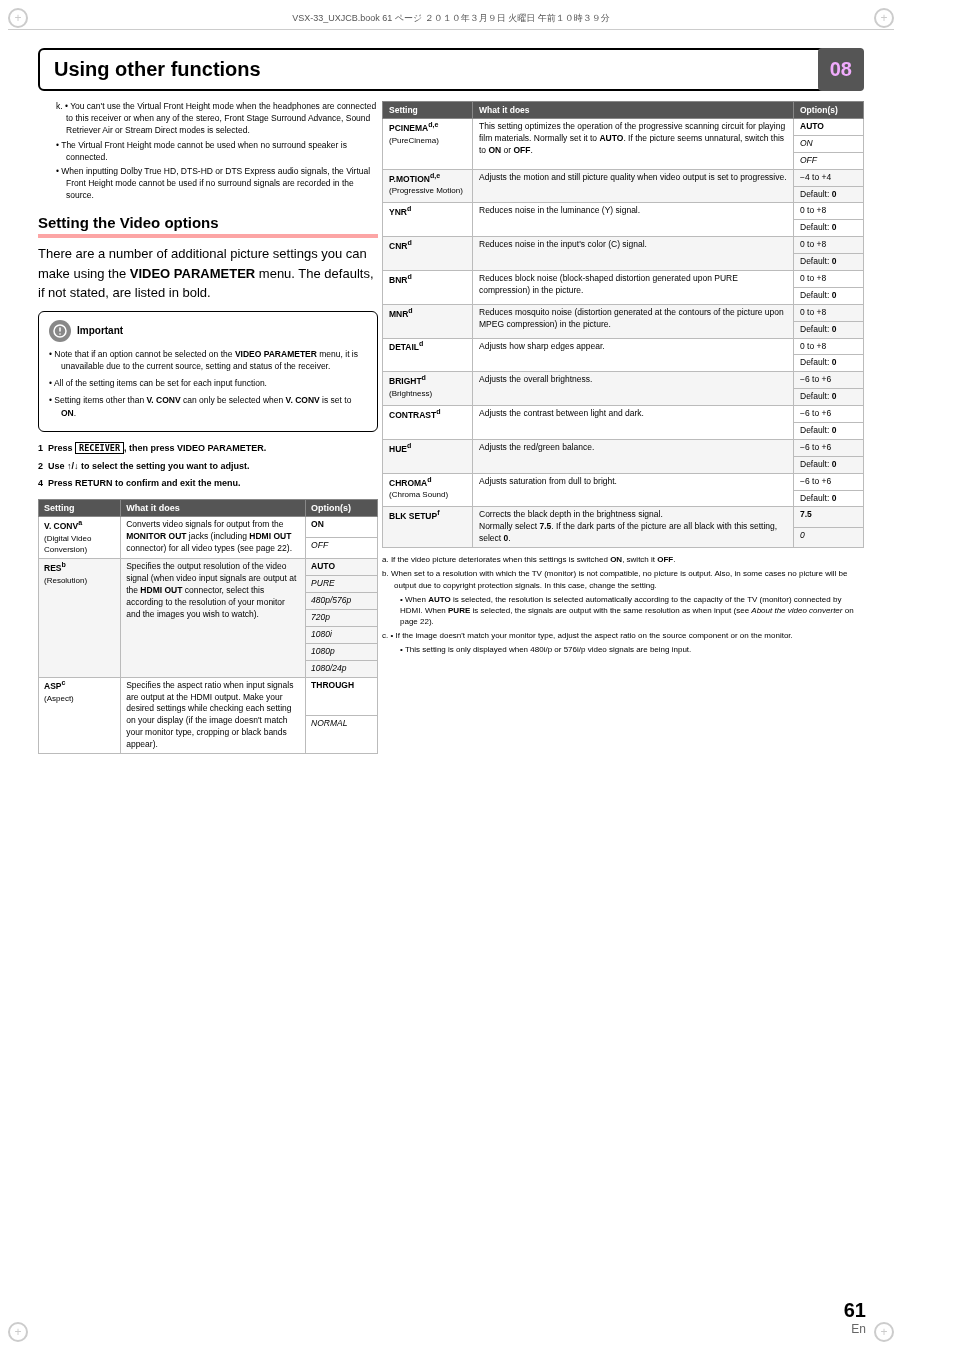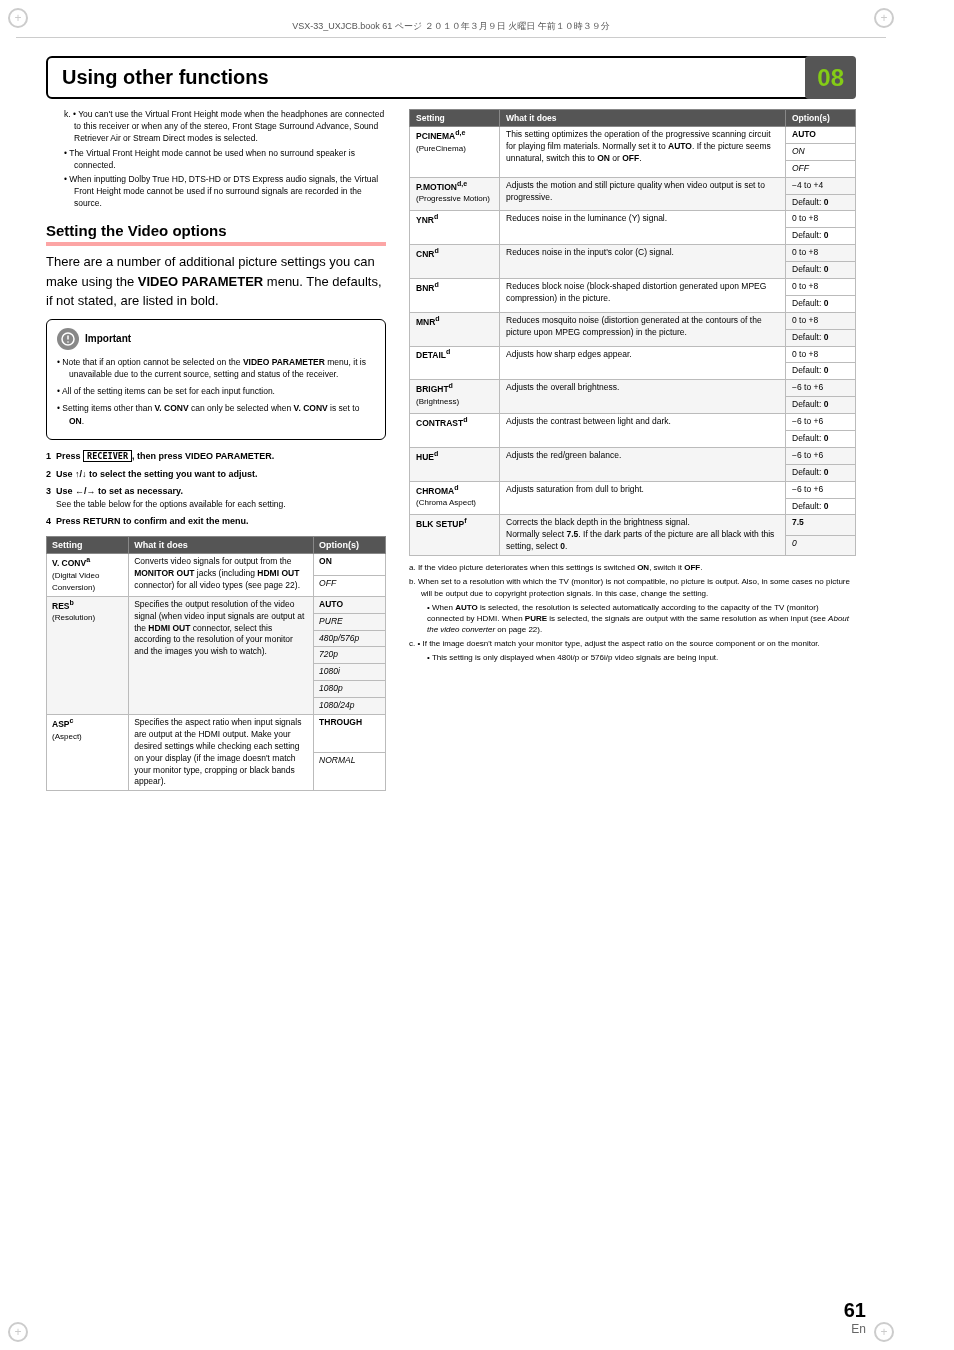--- a/index.html
+++ b/index.html
@@ -12,21 +12,21 @@
       min-height: 1350px;
       position: relative;
     }
 
     
     .page-outer {
       width: 902px;
       min-height: 1350px;
       background: #fff;
       position: relative;
-      padding: 16px;
+      padding: 8px;
     }
 
     
     .header-bar {
       background: #fff;
       border-bottom: 1px solid #ccc;
       padding: 4px 12px;
       font-size: 9px;
       color: #555;
       display: flex;
@@ -44,38 +44,38 @@
       background: #fff;
       position: relative;
     }
     .chapter-title {
       font-size: 20px;
       font-weight: bold;
       flex: 1;
     }
     .chapter-number {
       background: #555;
-      color: #84cc16;
-      font-size: 24px;
+      color: #f0abfc;
+      font-size: 20px;
       font-weight: bold;
       padding: 2px 12px;
       border-radius: 4px;
       position: absolute;
       right: -2px;
       top: -2px;
       bottom: -2px;
       display: flex;
       align-items: center;
     }
 
     
     .content-area {
       display: flex;
       margin: 10px 30px 10px 30px;
-      gap: 23px;
+      gap: 4px;
       justify-content: center;
     }
 
     
     .left-col {
       width: 340px;
       flex-shrink: 0;
     }
 
     
@@ -341,24 +341,20 @@
       </div>
 
       <div class="steps">
         <div class="step">
           <span class="step-num">1</span>&nbsp;&nbsp;<span class="step-title">Press <span class="kbd">RECEIVER</span>, then press VIDEO PARAMETER.</span>
         </div>
         <div class="step">
           <span class="step-num">2</span>&nbsp;&nbsp;<span class="step-title">Use ↑/↓ to select the setting you want to adjust.</span>
         </div>
         <div class="step">
-          <span class="step-num">3</span>&nbsp;&nbsp;<span class="step-title">Use ←/→ to set as necessary.</span>
-          <div class="step-desc">See the table below for the options available for each setting.</div>
-        </div>
-        <div class="step">
           <span class="step-num">4</span>&nbsp;&nbsp;<span class="step-title">Press RETURN to confirm and exit the menu.</span>
         </div>
       </div>
 
       <table class="options-table">
         <thead>
           <tr>
             <th class="setting-col">Setting</th>
             <th class="desc-col">What it does</th>
             <th class="opt-col">Option(s)</th>
@@ -494,21 +490,21 @@
           </tr>
           <tr class="row-alt">
             <td class="opt-col">Default: <strong>0</strong></td>
           </tr>
 
           <tr>
             <td class="setting-col" rowspan="2">
               <strong>BNR<sup>d</sup></strong>
             </td>
             <td class="desc-col" rowspan="2">
-              Reduces block noise (block-shaped distortion generated upon MPEG compression) in the picture.
+              Reduces block noise (block-shaped distortion generated upon PURE compression) in the picture.
             </td>
             <td class="opt-col">0 to +8</td>
           </tr>
           <tr>
             <td class="opt-col">Default: <strong>0</strong></td>
           </tr>
 
           <tr class="row-alt">
             <td class="setting-col" rowspan="2">
               <strong>MNR<sup>d</sup></strong>
@@ -571,21 +567,21 @@
             </td>
             <td class="opt-col">−6 to +6</td>
           </tr>
           <tr class="row-alt">
             <td class="opt-col">Default: <strong>0</strong></td>
           </tr>
 
           <tr>
             <td class="setting-col" rowspan="2">
               <strong>CHROMA<sup>d</sup></strong><br>
-              <span style="font-weight:normal;font-size:8px;">(Chroma Aspect)</span>
+              <span style="font-weight:normal;font-size:8px;">(Chroma Sound)</span>
             </td>
             <td class="desc-col" rowspan="2">
               Adjusts saturation from dull to bright.
             </td>
             <td class="opt-col">−6 to +6</td>
           </tr>
           <tr>
             <td class="opt-col">Default: <strong>0</strong></td>
           </tr>
 

